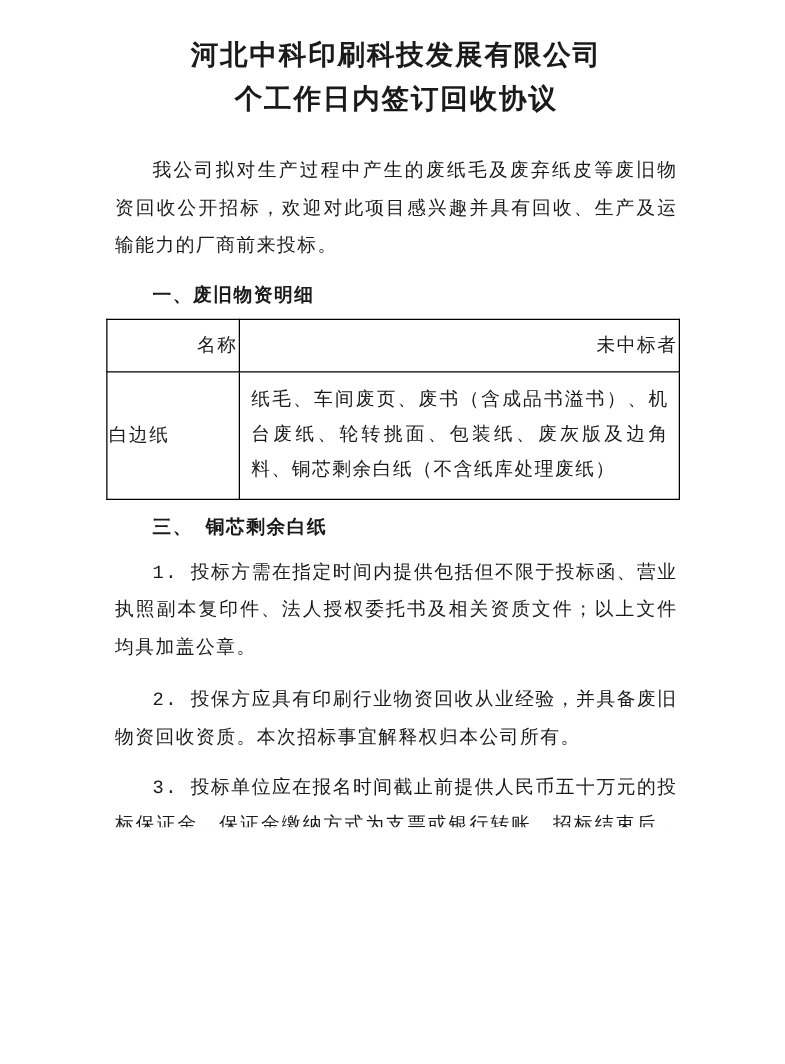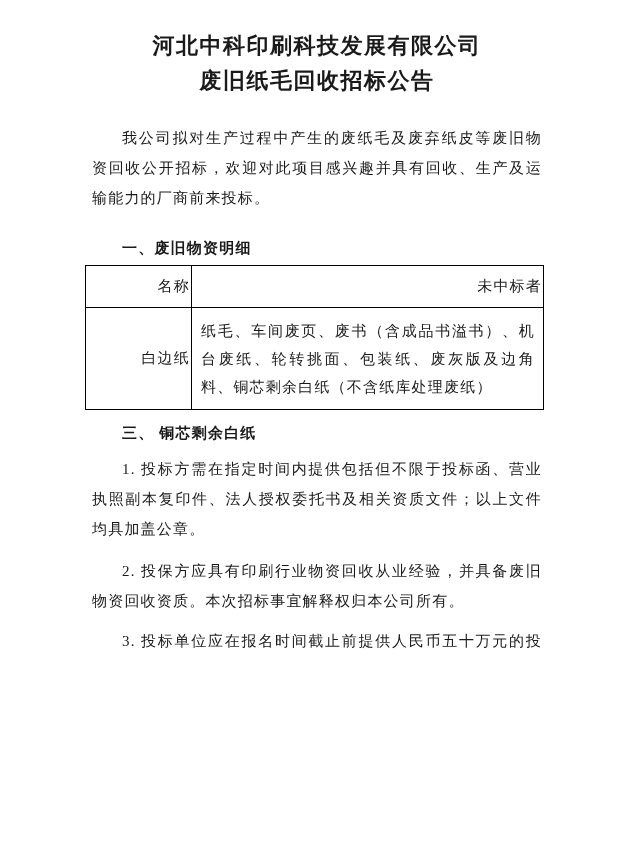--- a/index.html
+++ b/index.html
@@ -6,21 +6,21 @@
     margin: 0;
     padding: 0;
     background: #ffffff;
   }
   .page {
     position: relative;
     width: 628px;
     height: 662px;
     background: #ffffff;
     color: #1a1a1a;
-    font-family: Liberation Serif, serif;
+    font-family: Liberation Mono, monospace;
     overflow: hidden;
     box-sizing: border-box;
     padding: 0 86px 0 92px;
   }
   .title-block {
     margin-top: 28px;
     text-align: center;
   }
   .title-line {
     font-size: 22px;
@@ -37,21 +37,21 @@
     text-justify: inter-character;
   }
   .indent2 {
     text-indent: 2em;
   }
   .intro {
     margin-top: 25px;
   }
   .sec-heading {
     font-weight: bold;
-    margin-top: 20px;
+    margin-top: 10px;
     text-indent: 2em;
     font-size: 15px;
     line-height: 30px;
     letter-spacing: 1.2px;
   }
   .sec-heading.gap-top {
     margin-top: 8px;
   }
   table.materials {
     border-collapse: collapse;
@@ -67,21 +67,21 @@
     letter-spacing: 1.2px;
     vertical-align: middle;
   }
   .col-name  { width: 106px; }
   .col-desc  { width: 352px; }
   tr.hdr td {
     height: 39px;
     text-align: right;
   }
   tr.bodyrow td.name-cell {
-    text-align: right;
+    text-align: left;
     height: 99px;
   }
   tr.bodyrow td.desc-cell {
     padding: 4px 8px 4px 9px;
     line-height: 28px;
     text-align: justify;
     text-justify: inter-character;
   }
   .date-line {
     margin-top: 3px;
@@ -100,21 +100,21 @@
     color: #1a1a1a;
   }
 </style>
 </head>
 <body>
 
 <div class="page">
 
   <div class="title-block">
     <div class="title-line">河北中科印刷科技发展有限公司</div>
-    <div class="title-line">废旧纸毛回收招标公告</div>
+    <div class="title-line">个工作日内签订回收协议</div>
   </div>
 
   <p class="body-text indent2 intro" style="margin-bottom:1px;">我公司拟对生产过程中产生的废纸毛及废弃纸皮等废旧物资回收公开招标，欢迎对此项目感兴趣并具有回收、生产及运输能力的厂商前来投标。</p>
 
   <div class="sec-heading">一、废旧物资明细</div>
 
   <table class="materials">
     <colgroup>
       <col class="col-name">
       <col class="col-desc">

